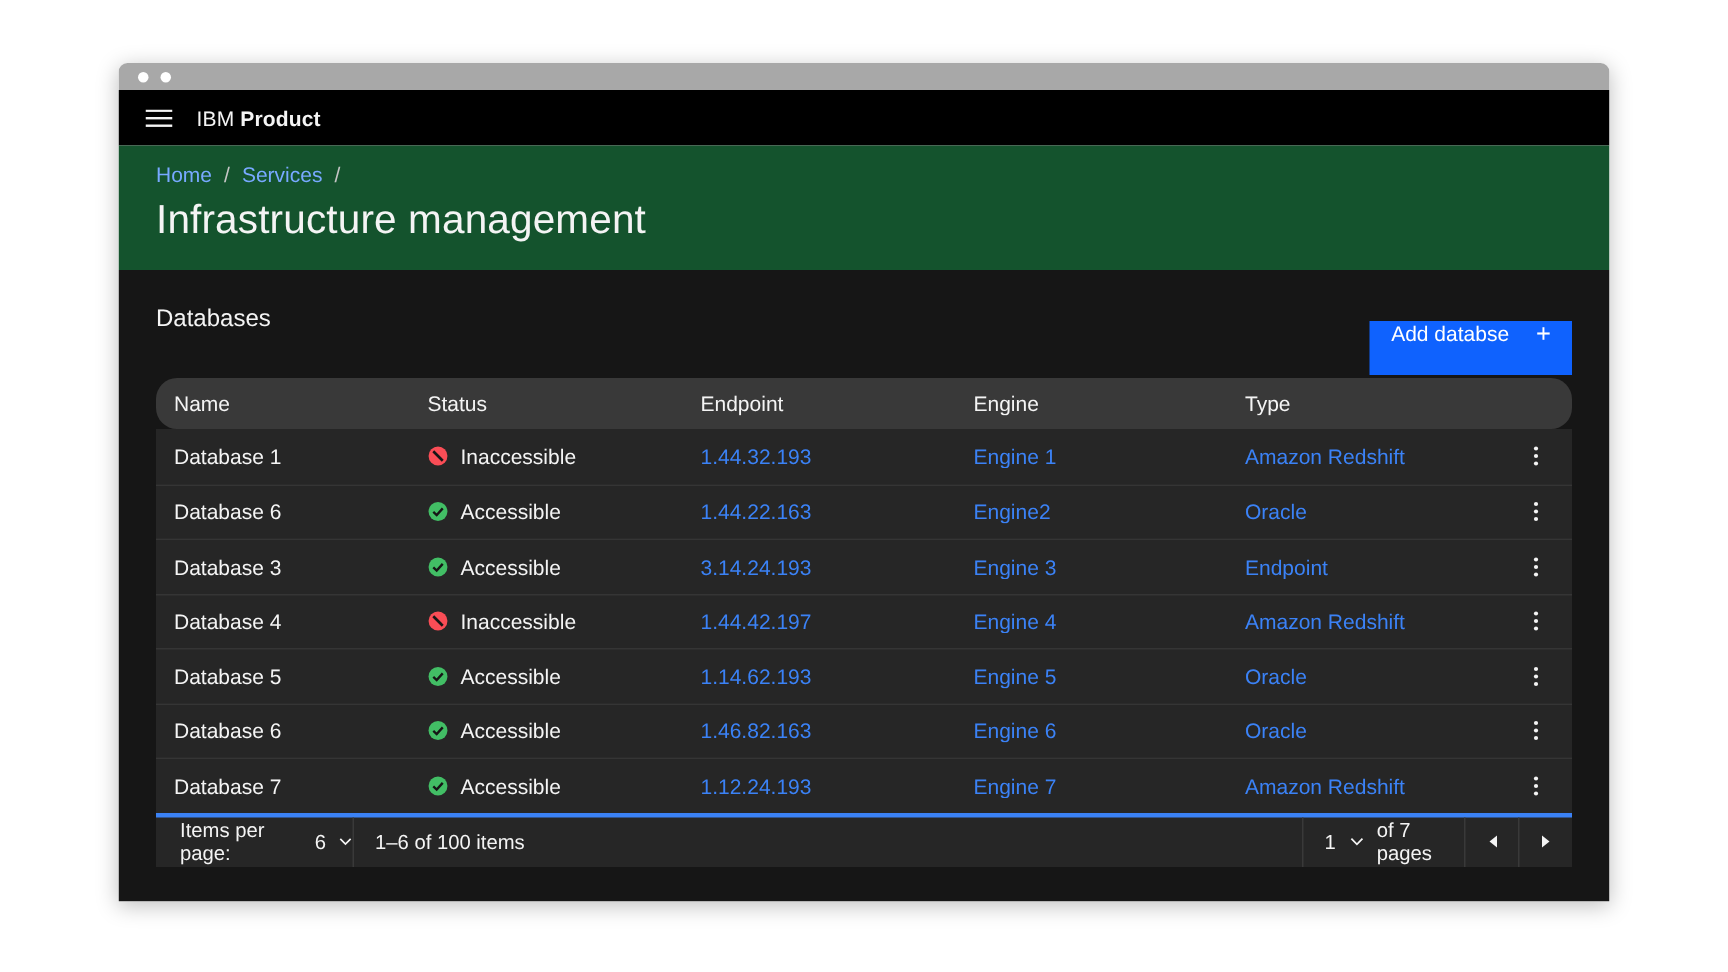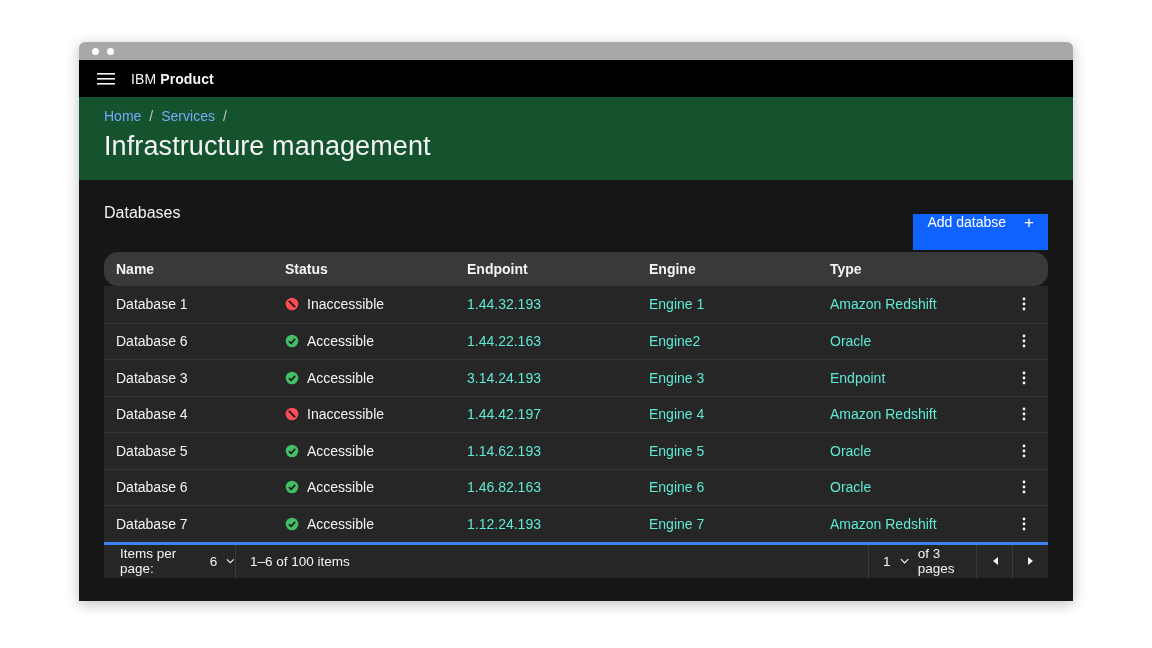--- a/index.html
+++ b/index.html
@@ -61,26 +61,26 @@
   }
   .add-btn .plus { font-size: 17px; font-weight: 400; line-height: 1; }
 
   
   .table { margin-top: 2px; width: 944px; font-size: 14px; }
   .trow, .thead-row {
     display: grid;
     grid-template-columns: 169px 182px 182px 181px 182px 48px;
     align-items: center;
   }
-  .thead-row { background: #393939; height: 34px; color: #f4f4f4; font-weight: 700; border-radius: 14px; }
+  .thead-row { background: #393939; height: 34px; color: #f4f4f4; font-weight: 400; border-radius: 14px; }
   .trow { background: #262626; height: 36.5px; border-top: 1px solid #353535; }
   .trow:first-child { border-top: none; }
   .td, .th { padding-left: 12px; white-space: nowrap; overflow: hidden; }
   .td.name { color: #f4f4f4; }
-  .td { color: #5eead4; }
+  .td { color: #3b82f6; }
   .td.status { display: flex; align-items: center; gap: 8px; color: #f4f4f4; }
   .td.kebab { display: flex; justify-content: center; padding-left: 0; }
   .kebab-btn { background: transparent; border: none; cursor: pointer; width: 30px; height: 30px;
     display: flex; align-items: center; justify-content: center; }
   .status-icon { width: 14px; height: 14px; flex: 0 0 auto; display: inline-flex; }
 
   
   .pagination {
     width: 944px; height: 36px; background: #262626; border-top: 3px solid #3b82f6;
     display: flex; align-items: stretch; font-size: 13.5px; color: #f4f4f4;
@@ -360,21 +360,21 @@
             </svg>
         </div>
         <div class="range">1–6 of 100 items</div>
       </div>
       <div class="pag-right">
         <div class="page-select">
           <span>1</span>
           <svg class="chev" width="10" height="6" viewBox="0 0 10 6">
               <path d="M1 1 L5 5 L9 1" fill="none" stroke="#f4f4f4" stroke-width="1.3"></path>
             </svg>
-          <span>of 3 pages</span>
+          <span>of 7 pages</span>
         </div>
         <button class="pag-btn">
           <svg width="8" height="10" viewBox="0 0 8 10">
               <path d="M7 1 L2 5 L7 9 Z" fill="#f4f4f4"></path>
             </svg>
         </button>
         <button class="pag-btn">
           <svg width="8" height="10" viewBox="0 0 8 10">
               <path d="M1 1 L6 5 L1 9 Z" fill="#f4f4f4"></path>
             </svg>

